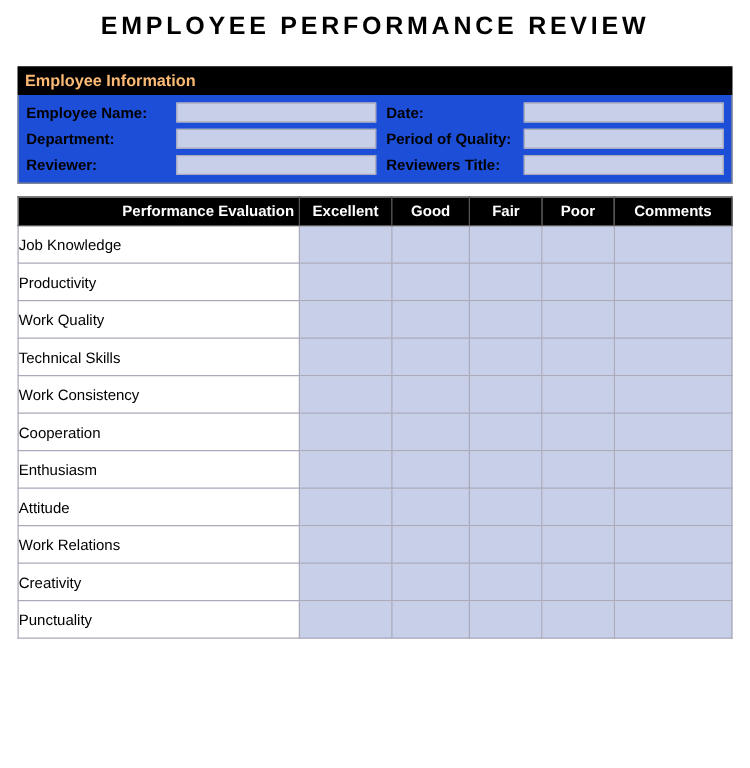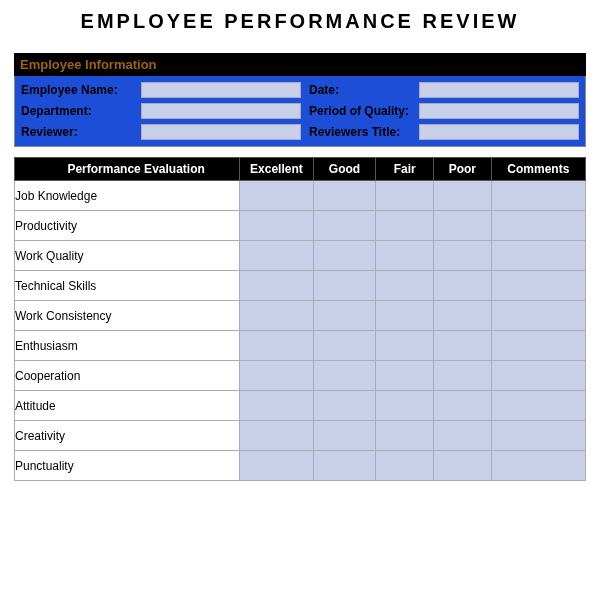--- a/index.html
+++ b/index.html
@@ -14,21 +14,21 @@
     .page-title {
       text-align: center;
       font-size: 20px;
       font-weight: bold;
       letter-spacing: 3px;
       margin-bottom: 20px;
       color: #000;
     }
     .section-header {
       background: #000;
-      color: #a16207;
+      color: #fdba74;
       font-weight: bold;
       padding: 4px 6px;
       font-size: 13px;
     }
     .info-grid {
       border: 1px solid #888;
       border-top: none;
       padding: 6px 6px 6px 6px;
       background: #1d4ed8;
     }
@@ -69,21 +69,21 @@
     }
     .perf-table th {
       background: #000;
       color: #fff;
       border: 1px solid #555;
       padding: 4px 4px;
       text-align: center;
       font-size: 12px;
     }
     .perf-table th.cat-header {
-      text-align: center;
+      text-align: right;
       padding-left: 22px;
     }
     .perf-table td {
       border: 1px solid #aab;
       height: 30px;
       font-size: 12px;
     }
     .perf-table td.category {
       padding-left: 0;
       background: #fff;
@@ -180,37 +180,45 @@
       </tr>
       <tr>
         <td class="category">Work Consistency</td>
         <td class="eval-cell"></td>
         <td class="eval-cell"></td>
         <td class="eval-cell"></td>
         <td class="eval-cell"></td>
         <td class="comments-cell"></td>
       </tr>
       <tr>
+        <td class="category">Cooperation</td>
+        <td class="eval-cell"></td>
+        <td class="eval-cell"></td>
+        <td class="eval-cell"></td>
+        <td class="eval-cell"></td>
+        <td class="comments-cell"></td>
+      </tr>
+      <tr>
         <td class="category">Enthusiasm</td>
         <td class="eval-cell"></td>
         <td class="eval-cell"></td>
         <td class="eval-cell"></td>
         <td class="eval-cell"></td>
         <td class="comments-cell"></td>
       </tr>
       <tr>
-        <td class="category">Cooperation</td>
-        <td class="eval-cell"></td>
-        <td class="eval-cell"></td>
-        <td class="eval-cell"></td>
-        <td class="eval-cell"></td>
-        <td class="comments-cell"></td>
-      </tr>
-      <tr>
         <td class="category">Attitude</td>
+        <td class="eval-cell"></td>
+        <td class="eval-cell"></td>
+        <td class="eval-cell"></td>
+        <td class="eval-cell"></td>
+        <td class="comments-cell"></td>
+      </tr>
+      <tr>
+        <td class="category">Work Relations</td>
         <td class="eval-cell"></td>
         <td class="eval-cell"></td>
         <td class="eval-cell"></td>
         <td class="eval-cell"></td>
         <td class="comments-cell"></td>
       </tr>
       <tr>
         <td class="category">Creativity</td>
         <td class="eval-cell"></td>
         <td class="eval-cell"></td>

